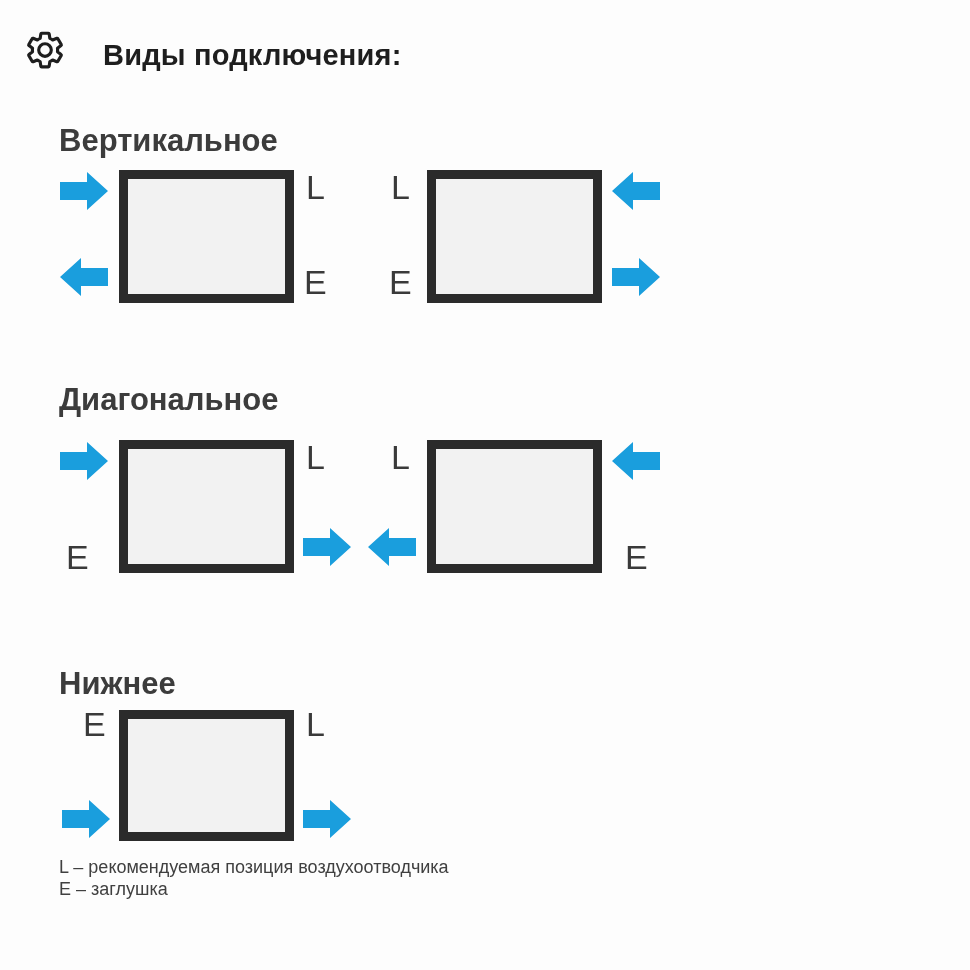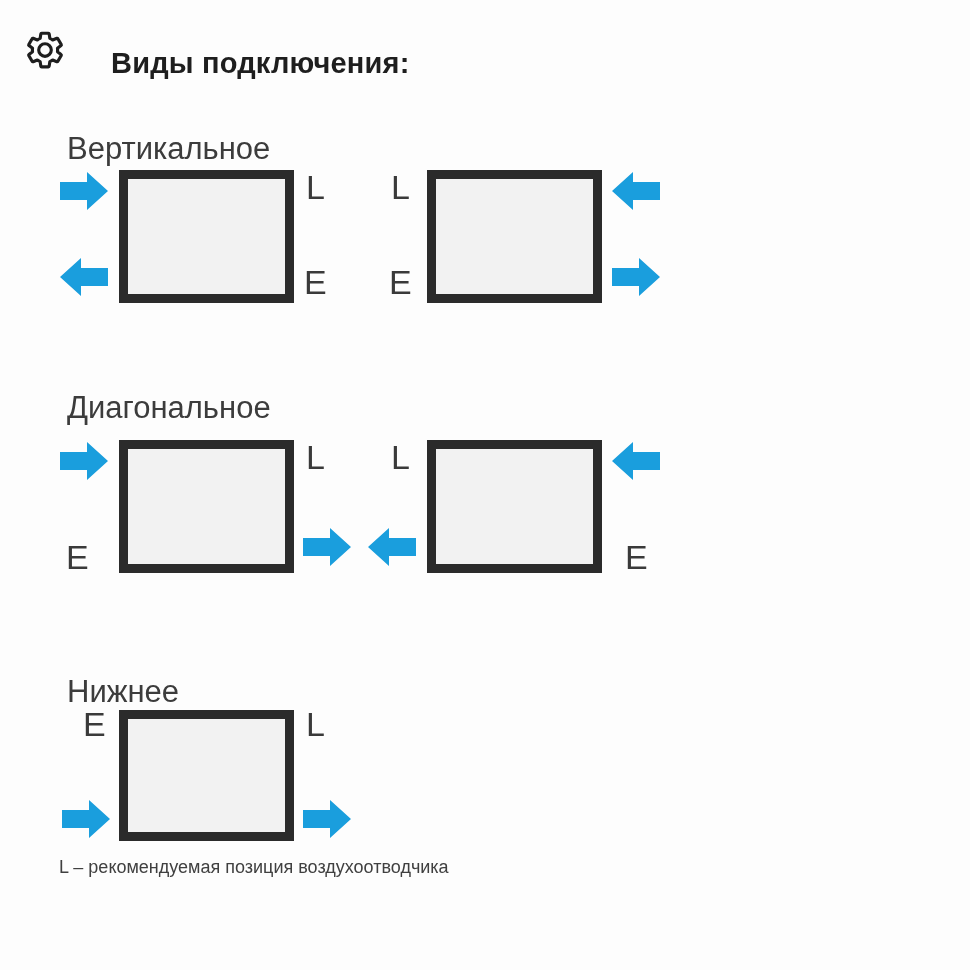--- a/index.html
+++ b/index.html
@@ -12,28 +12,28 @@
     width:970px;height:970px;
     background:var(--c-bg,#fdfdfd);
     overflow:hidden;
   }
   
   .gear{
     position:absolute;left:24px;top:29px;width:42px;height:42px;
   }
   .gear svg{width:100%;height:100%;display:block;stroke:var(--c-title,#222);fill:none;stroke-width:1.8;stroke-linejoin:round;}
   .title{
-    position:absolute;left:99px;top:37px;margin:12px;
+    position:absolute;left:99px;top:37px;margin:4px;
     font-size:29px;font-weight:700;line-height:1;
     color:var(--c-title,#1d1d1d);letter-spacing:.2px;
   }
   
   .sec-label{
-    position:absolute;left:59px;margin:8px;
-    font-size:31px;font-weight:400;line-height:1;
+    position:absolute;left:59px;margin:0;
+    font-size:31px;font-weight:700;line-height:1;
     color:var(--c-label,#3c3c3c);
   }
   .lab-s1{top:125px;}
   .lab-s2{top:384px;}
   .lab-s3{top:668px;}
   
   .radiator{
     position:absolute;width:175px;height:133px;box-sizing:border-box;
     border:9px solid var(--c-rad-border,#2b2b2b);
     background:var(--c-rad-fill,#f2f2f2);
@@ -172,15 +172,16 @@
     </div>
     <div class="arrow a-s3d1-out" data-dir="right">
       <svg viewBox="0 0 48 38">
           <polygon points="0,10 27,10 27,0 48,19 27,38 27,28 0,28"></polygon>
         </svg>
     </div>
   </div>
 
   <div class="legend">
     <div>L – рекомендуемая позиция воздухоотводчика</div>
+    <div>E – заглушка</div>
   </div>
 
 </div>
 
 </body></html>

